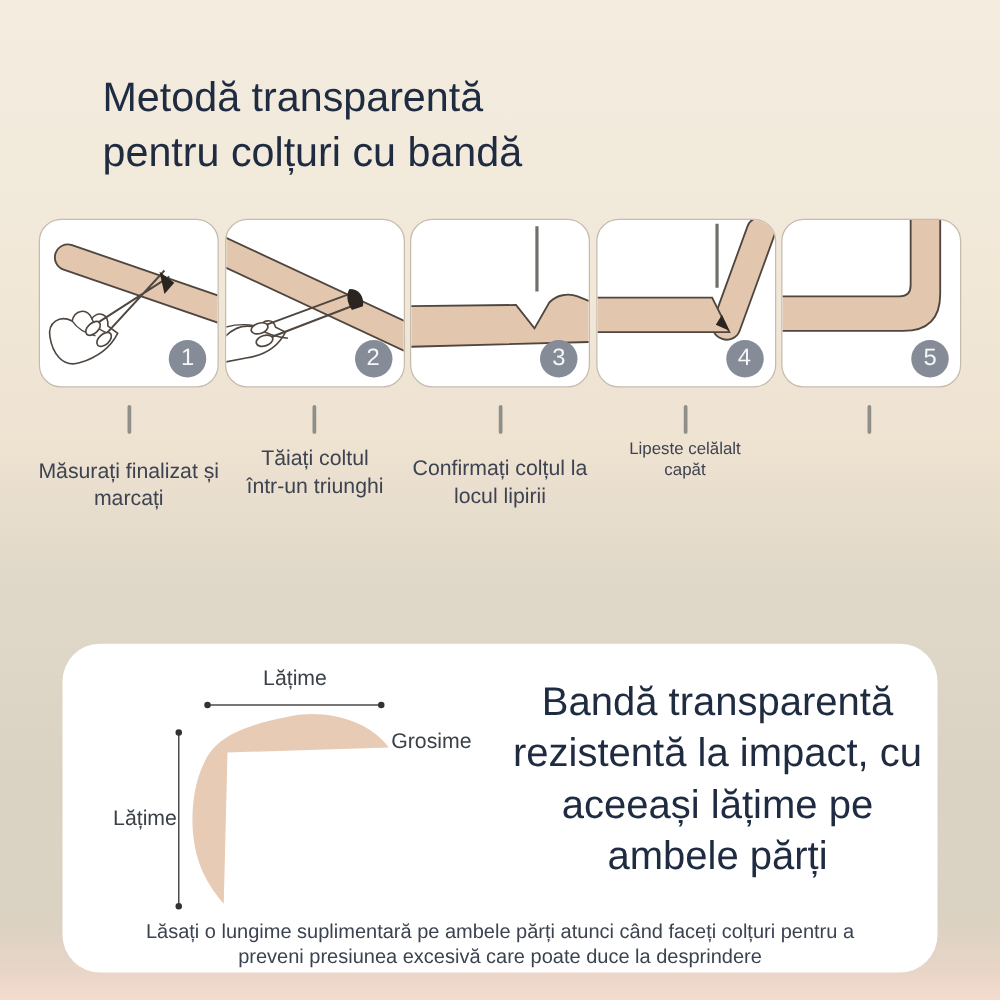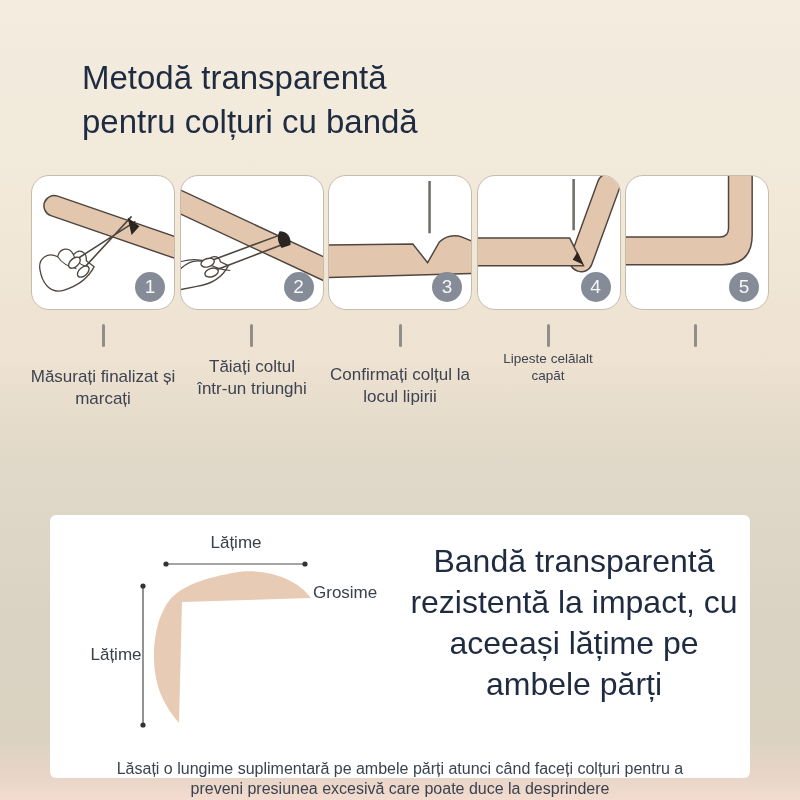--- a/index.html
+++ b/index.html
@@ -39,33 +39,33 @@
     position:absolute;top:324px;width:3px;height:23px;
     background:#8f8e89;border-radius:2px;
   }
   .caption{
     position:absolute;text-align:center;color:#3d4350;
     font-size:17px;line-height:22px;
   }
   .caption.small{font-size:13.5px;line-height:17px;}
   .info-card{
     position:absolute;left:50px;top:515px;width:700px;height:263px;
-    background:#ffffff;border-radius:6px;
+    background:#ffffff;border-radius:30px;
   }
   .diagram-svg{position:absolute;left:40px;top:10px;width:330px;height:228px;}
   .dim-label{
     position:absolute;color:#3a4148;font-size:17px;text-align:center;
   }
   .headline{
     position:absolute;left:350px;top:26px;width:348px;
     text-align:center;font-size:32px;line-height:41px;color:#1e2b40;
   }
   .note{
     position:absolute;left:40px;top:221px;width:620px;
-    text-align:center;font-size:16px;line-height:20px;color:#3b4350;margin-top:23px;
+    text-align:center;font-size:16px;line-height:20px;color:#3b4350;
   }
 </style>
 </head>
 <body>
 
 <div class="screen">
 
   <div class="main-title">Metodă transparentă pentru colțuri cu bandă</div>
 
   <div class="steps-row">

